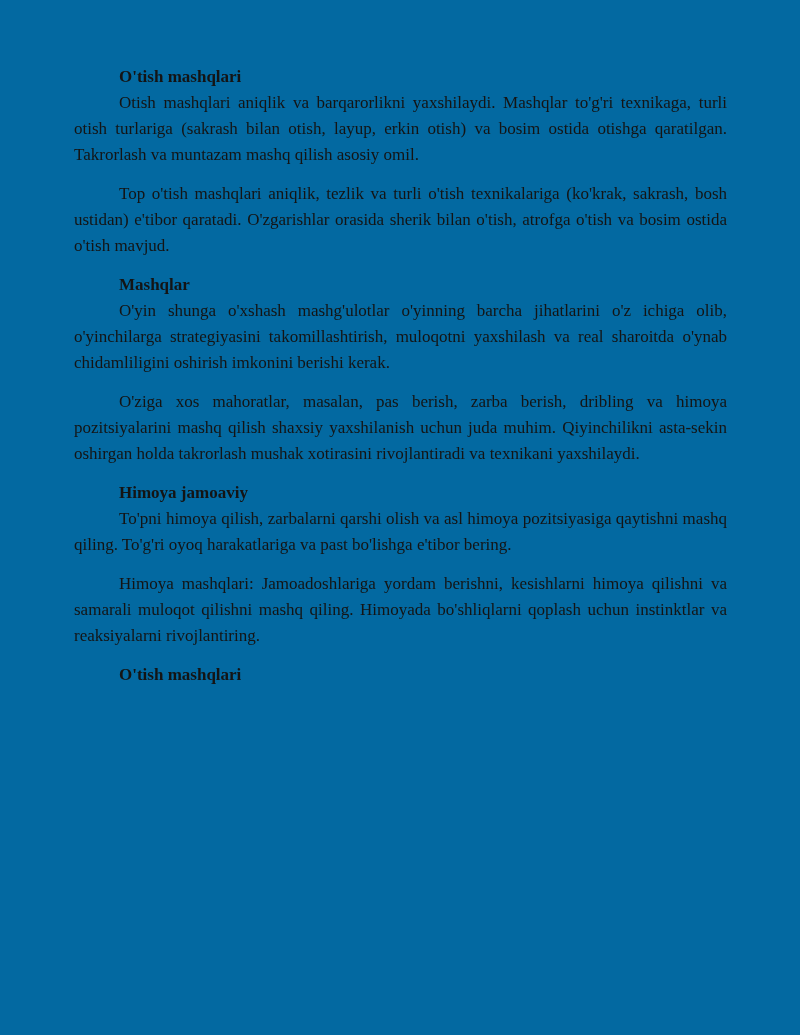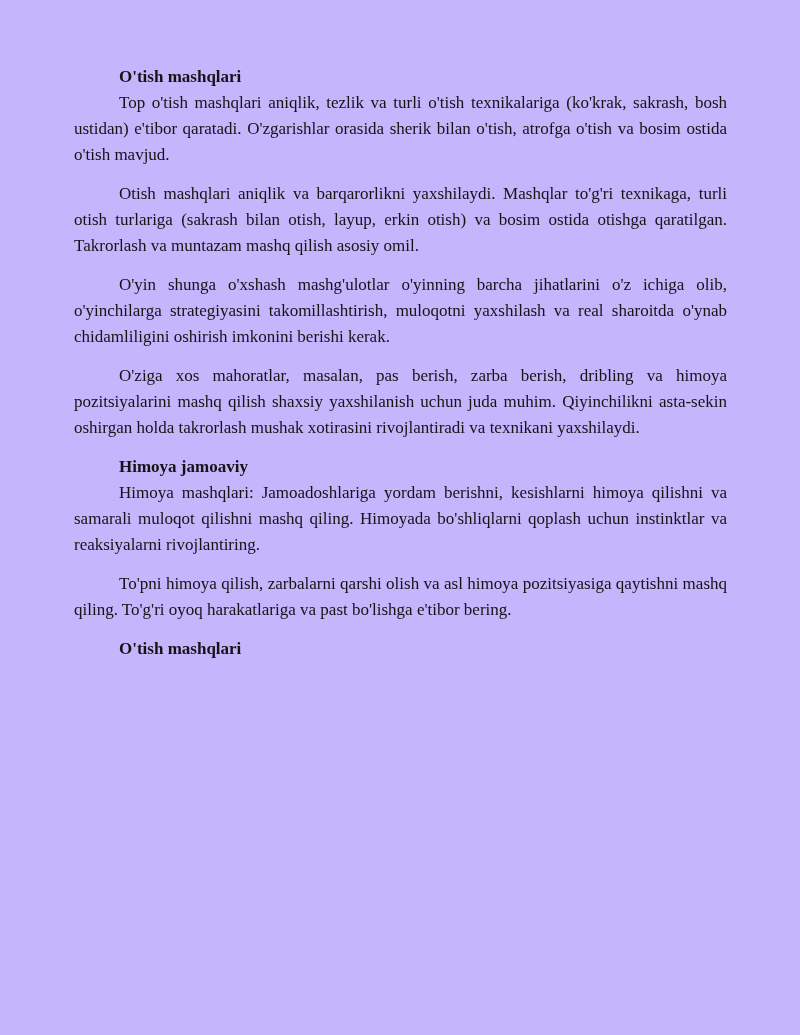--- a/index.html
+++ b/index.html
@@ -4,21 +4,21 @@
 <style>
   html, body {
     margin: 0;
     padding: 0;
     background: #ffffff;
   }
   .page {
     box-sizing: border-box;
     width: 800px;
     height: 1035px;
-    background: #c4b5fd;
+    background: #0369a1;
     padding: 64px 73px 50px 74px;
     font-family: "Liberation Serif", "DejaVu Serif", serif;
     font-size: 17px;
     line-height: 26px;
     color: #141414;
     overflow: hidden;
   }
   .para {
     margin: 0 0 13px 0;
     text-align: justify;
@@ -29,21 +29,22 @@
     font-weight: bold;
     text-indent: 45px;
     text-align: left;
   }
 </style>
 </head>
 <body>
 
 <div class="page">
   <p class="heading">O'tish mashqlari</p>
+  <p class="para">Otish mashqlari aniqlik va barqarorlikni yaxshilaydi. Mashqlar to'g'ri texnikaga, turli otish turlariga (sakrash bilan otish, layup, erkin otish) va bosim ostida otishga qaratilgan. Takrorlash va muntazam mashq qilish asosiy omil.</p>
   <p class="para">Top o'tish mashqlari aniqlik, tezlik va turli o'tish texnikalariga (ko'krak, sakrash, bosh ustidan) e'tibor qaratadi.  O'zgarishlar orasida sherik bilan o'tish, atrofga o'tish va bosim ostida o'tish mavjud.</p>
-  <p class="para">Otish mashqlari aniqlik va barqarorlikni yaxshilaydi. Mashqlar to'g'ri texnikaga, turli otish turlariga (sakrash bilan otish, layup, erkin otish) va bosim ostida otishga qaratilgan. Takrorlash va muntazam mashq qilish asosiy omil.</p>
+  <p class="heading">Mashqlar</p>
   <p class="para">O'yin shunga o'xshash mashg'ulotlar o'yinning barcha jihatlarini o'z ichiga olib, o'yinchilarga strategiyasini takomillashtirish, muloqotni yaxshilash va real sharoitda o'ynab chidamliligini oshirish imkonini berishi kerak.</p>
   <p class="para">O'ziga xos mahoratlar, masalan, pas berish, zarba berish, dribling va himoya pozitsiyalarini mashq qilish shaxsiy yaxshilanish uchun juda muhim.  Qiyinchilikni asta-sekin oshirgan holda takrorlash mushak xotirasini rivojlantiradi va texnikani yaxshilaydi.</p>
   <p class="heading">Himoya jamoaviy</p>
+  <p class="para">To'pni himoya qilish, zarbalarni qarshi olish va asl himoya pozitsiyasiga qaytishni mashq qiling.  To'g'ri oyoq harakatlariga va past bo'lishga e'tibor bering.</p>
   <p class="para">Himoya mashqlari: Jamoadoshlariga yordam berishni, kesishlarni himoya qilishni va samarali muloqot qilishni mashq qiling. Himoyada bo'shliqlarni qoplash uchun instinktlar va reaksiyalarni rivojlantiring.</p>
-  <p class="para">To'pni himoya qilish, zarbalarni qarshi olish va asl himoya pozitsiyasiga qaytishni mashq qiling.  To'g'ri oyoq harakatlariga va past bo'lishga e'tibor bering.</p>
   <p class="heading">O'tish mashqlari</p>
 </div>
 
 </body></html>

